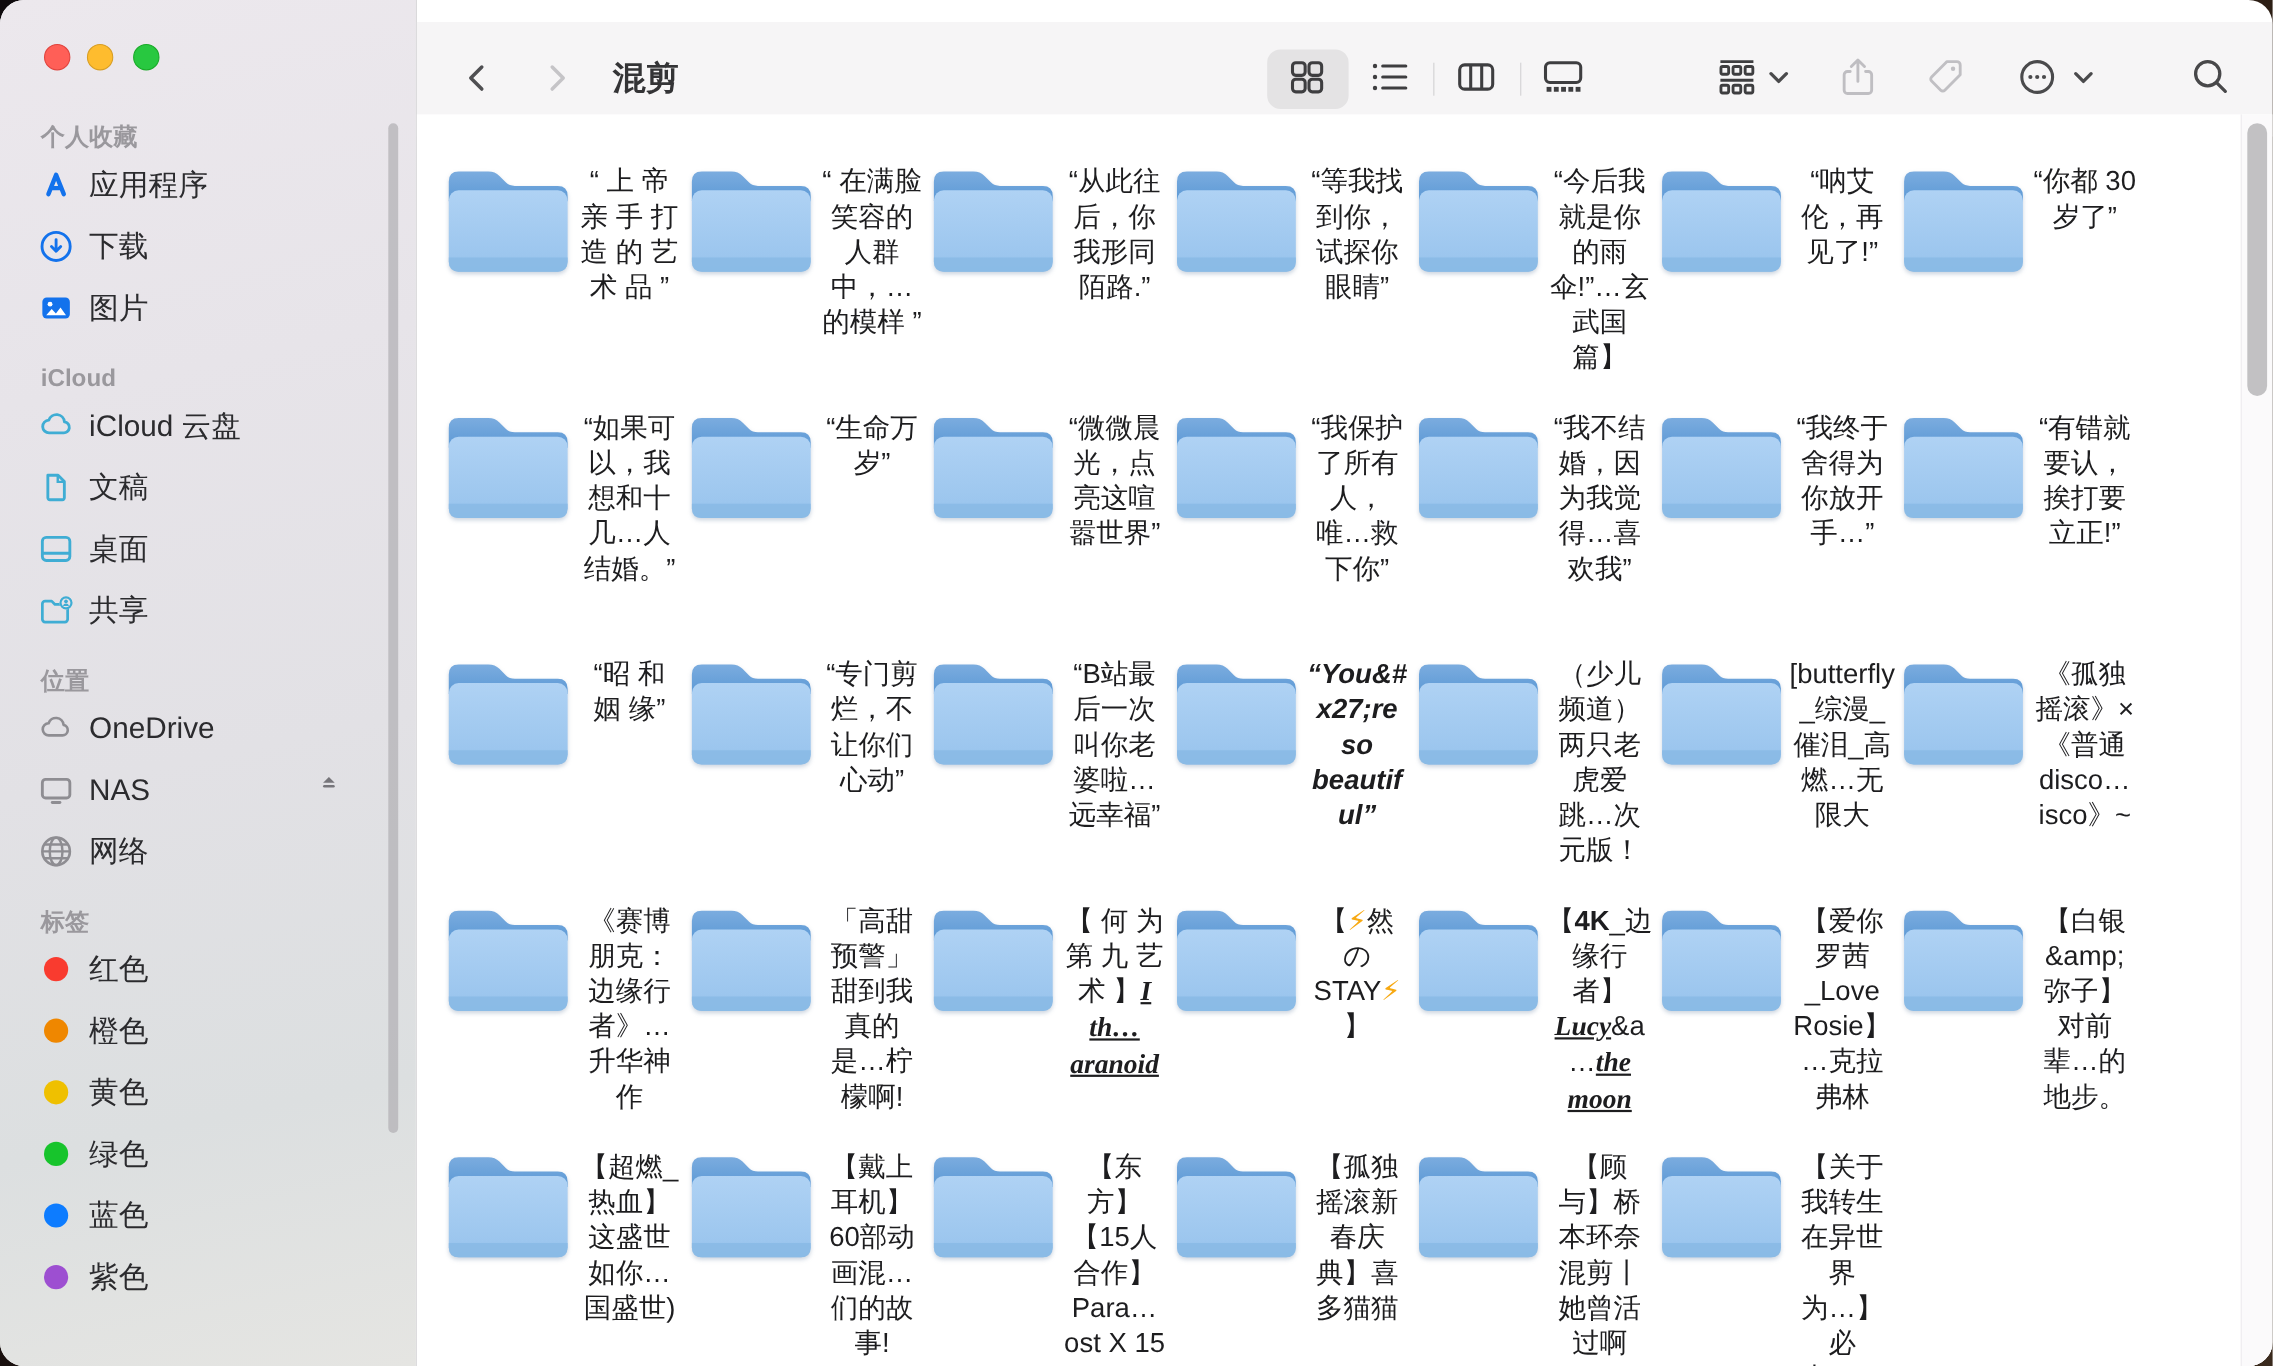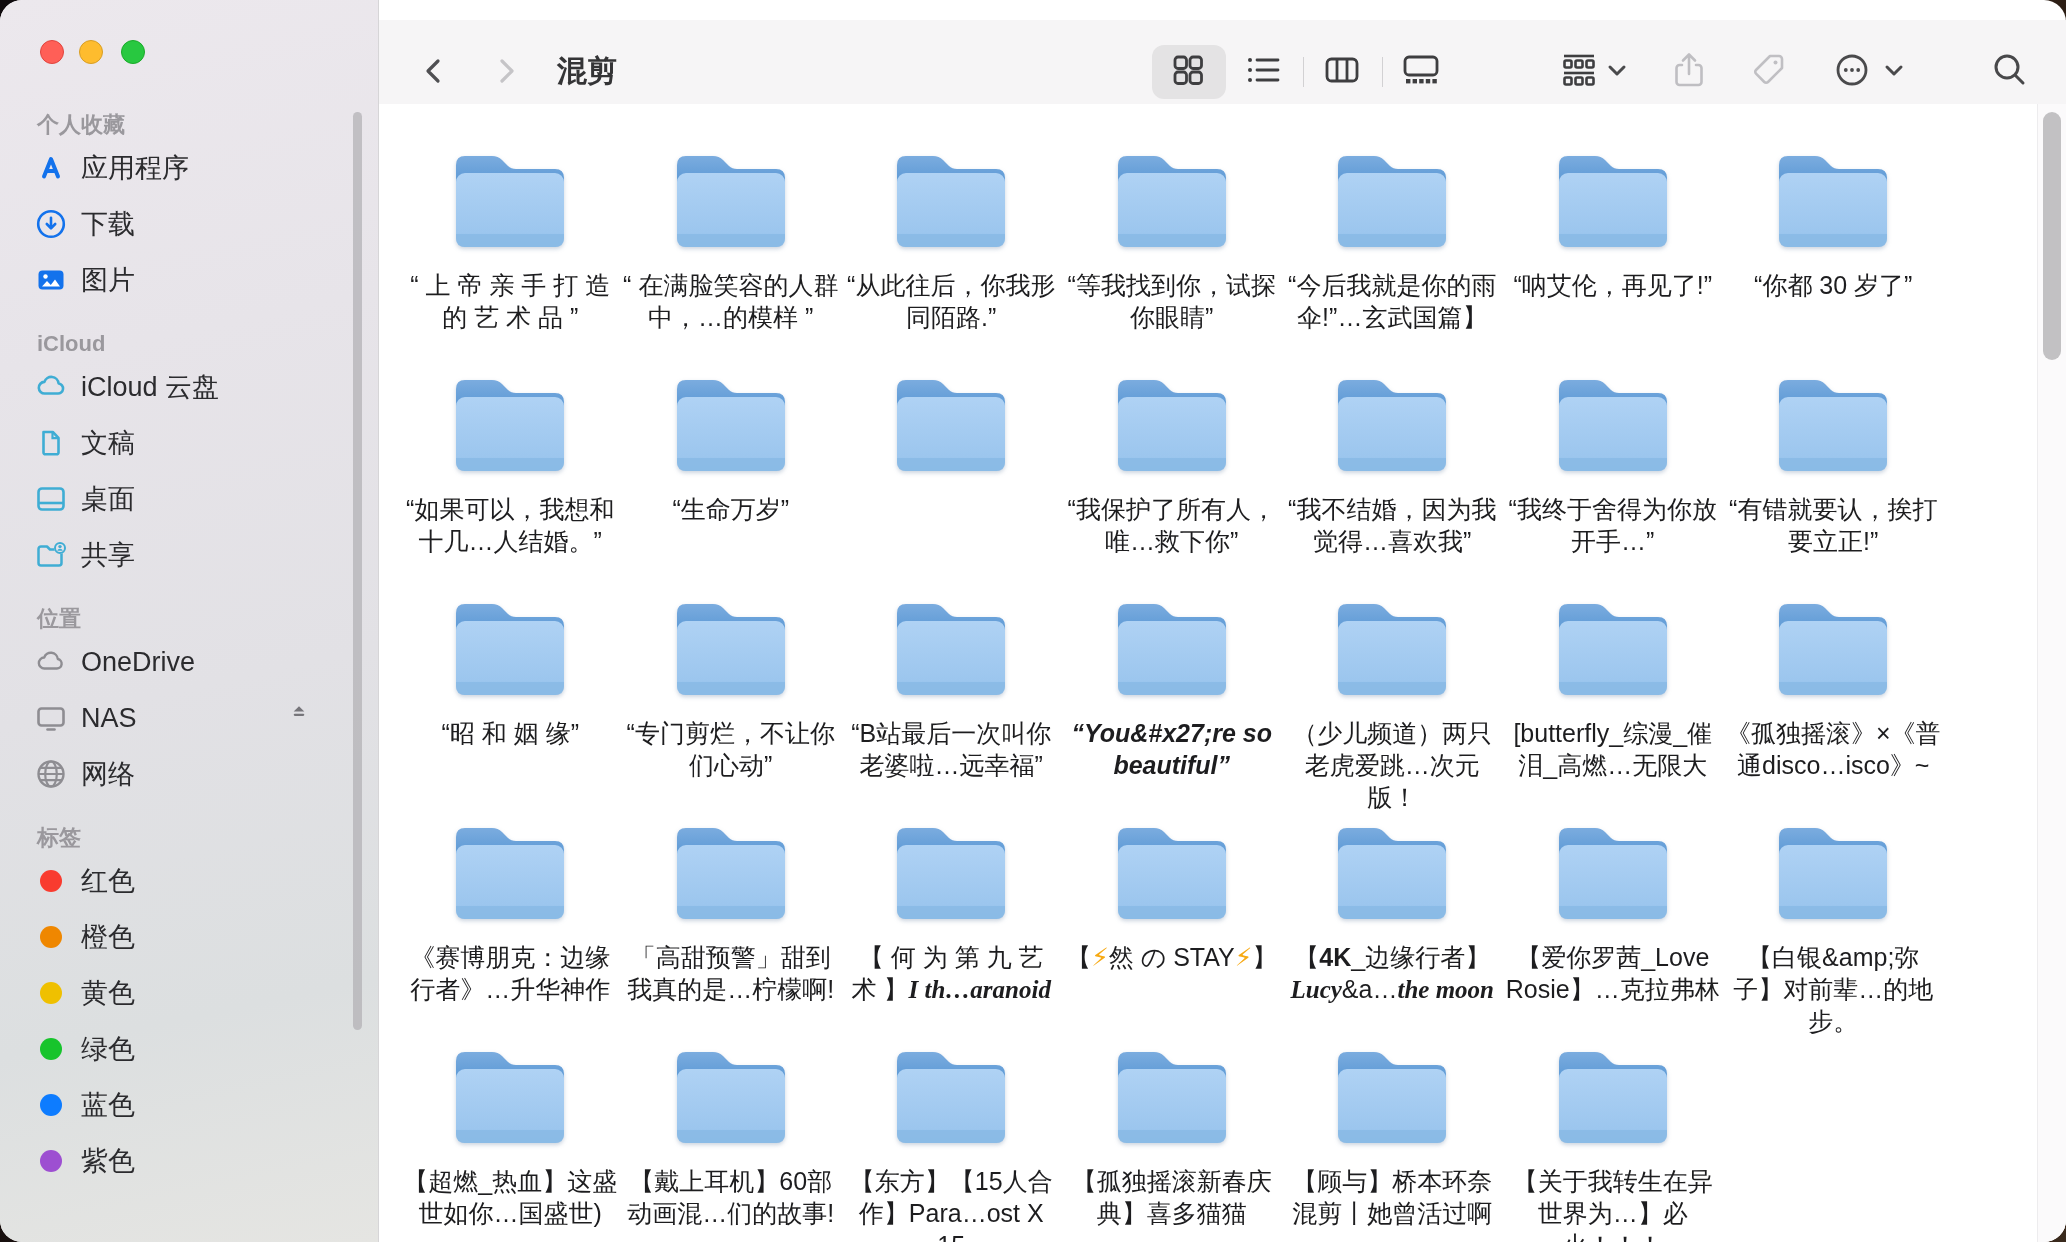--- a/index.html
+++ b/index.html
@@ -38,27 +38,27 @@
   .toolbar{position:absolute;top:0;left:0;right:0;height:103px;background:#F6F5F6;border-bottom:1px solid #D9D8DA;margin-top:20px;}
   .tbtn{position:absolute;top:29px;width:44px;height:44px;display:flex;align-items:center;justify-content:center;background:none;border:none;padding:0;}
   .tb-title{position:absolute;left:178px;top:0;height:103px;display:flex;align-items:center;
     font-size:30px;font-weight:700;color:#343436;}
   .view-sel-bg{position:absolute;left:773px;top:25px;width:74px;height:54px;border-radius:12px;background:#E4E3E4;}
   .tb-sep{position:absolute;top:37px;width:1px;height:30px;background:#D2D1D3;}
 
   
   .content{position:absolute;top:104px;left:0;right:0;bottom:0;background:#fff;overflow:hidden;}
   .grid{position:absolute;left:21px;top:27px;display:grid;grid-template-columns:repeat(7,220.5px);grid-auto-rows:224px;}
-  .folder{display:flex;flex-direction:column;align-items:center;width:220.5px;}
+  .folder{display:flex;flex-direction:row;width:220.5px;}
   .ficon{margin-top:16px;width:124px;height:104px;}
   .ficon svg{display:block;filter:drop-shadow(0 2px 2px rgba(70,100,140,.28));}
   .flabel{margin-top:18px;width:216px;text-align:center;font-size:25px;line-height:32px;
     color:#1D1D1F;font-weight:500;overflow-wrap:anywhere;}
   .seg-bi{font-weight:700;font-style:italic;}
-  .seg-sbi{font-family:"Liberation Serif","DejaVu Serif",serif;font-weight:700;font-style:italic;}
+  .seg-sbi{font-family:"Liberation Serif","DejaVu Serif",serif;font-weight:700;font-style:italic;text-decoration:underline;}
   .seg-sb{font-family:Liberation Sans, sans-serif;font-weight:700;}
   .seg-zap{color:#F7A912;}
 
   .scroll-track{position:absolute;right:0;top:104px;bottom:0;width:29px;background:#FBFAFB;border-left:1px solid #EDECEE;box-sizing:border-box;}
   .scroll-thumb{position:absolute;right:5px;top:8px;width:18px;height:248px;border-radius:9px;background:#C2C1C3;}
 </style>
 </head>
 <body>
 
 <svg width="0" height="0" style="position:absolute" aria-hidden="true">
@@ -437,20 +437,21 @@
               </svg>
             </div>
             <div class="flabel">“生命万岁”</div>
           </div>
           <div class="folder">
             <div class="ficon">
               <svg width="124" height="104">
                 <use href="#foldersym"></use>
               </svg>
             </div>
+            <div class="flabel">“微微晨光，点亮这喧嚣世界”</div>
           </div>
           <div class="folder">
             <div class="ficon">
               <svg width="124" height="104">
                 <use href="#foldersym"></use>
               </svg>
             </div>
             <div class="flabel">“我保护了所有人，唯…救下你”</div>
           </div>
           <div class="folder">

